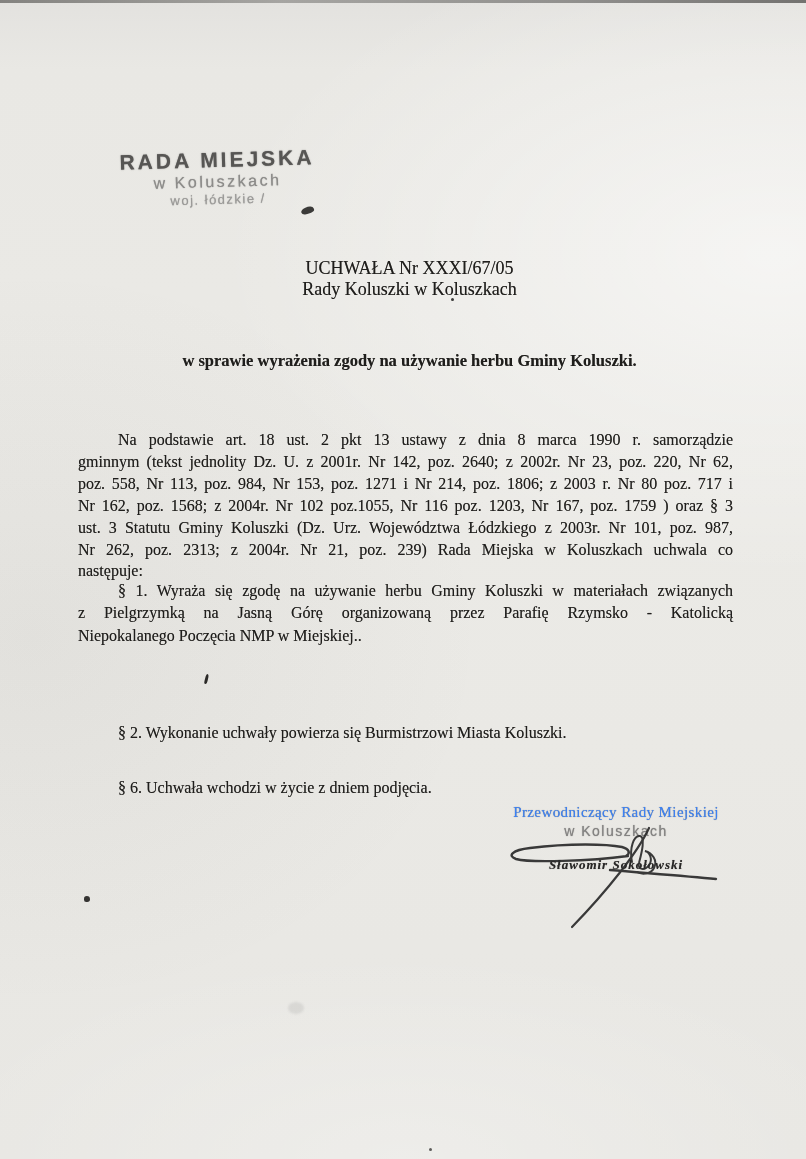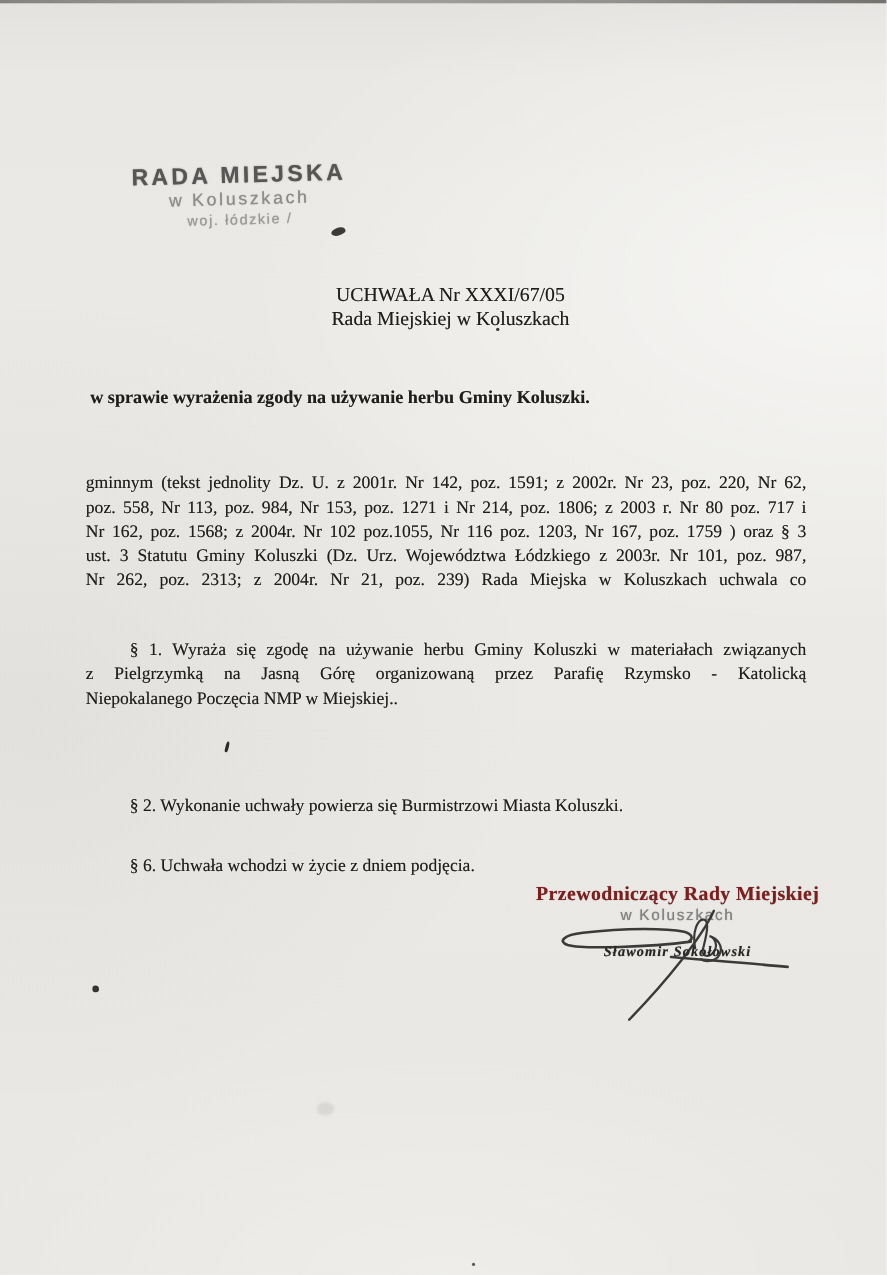--- a/index.html
+++ b/index.html
@@ -41,40 +41,40 @@
     text-shadow: 0 0 1px rgba(150,150,148,0.9); margin-top: 1px;
   }
 
   
   .title-block {
     position: absolute; left: 82px; top: 258px; width: 655px;
     text-align: center; font-weight: normal; font-size: 18px; line-height: 21px;
   }
   .subject {
     position: absolute; left: 82px; top: 351px; width: 655px;
-    font-weight: bold; font-size: 16.5px;
+    text-align: center; font-weight: bold; font-size: 16.5px;
   }
 
   
   .legal {
     position: absolute; left: 78px; top: 429px; width: 655px;
     font-size: 16px; line-height: 21.9px;
   }
   .sec1 { position: absolute; left: 78px; top: 580px; width: 655px; font-size: 16px; line-height: 22.3px; }
   .sec-line { position: absolute; left: 78px; width: 655px; font-size: 16px; margin-top: 20px; }
   .sec2 { top: 704px; }
   .sec3 { top: 759px; }
   .jline { text-align: justify; text-align-last: justify; white-space: normal; }
   .indent { padding-left: 40px; }
 
   
   .sig-block { position: absolute; left: 487px; top: 803px; width: 258px; text-align: center; }
   .sig-role1 {
-    font-size: 18px; font-weight: bold; letter-spacing: 0.4px;
-    color: #7f1d1d; text-shadow: 0 0 0.8px rgba(40,38,36,0.6); line-height: 19px;
+    font-size: 15px; font-weight: normal; letter-spacing: 0.4px;
+    color: #3b82f6; text-shadow: 0 0 0.8px rgba(40,38,36,0.6); line-height: 19px;
   }
   .sig-role2 {
     font-family: "Liberation Sans", sans-serif; font-size: 14px; letter-spacing: 1.5px;
     color: #848382; text-shadow: 0 0 1px rgba(130,130,128,0.9); line-height: 18px;
   }
   .sig-name {
     margin-top: 17px; font-size: 13px; font-weight: bold; font-style: italic;
     letter-spacing: 1px; color: #282726; text-shadow: 0 0 0.8px rgba(45,43,41,0.6);
   }
   .sig-svg { position: absolute; left: 495px; top: 815px; }
@@ -96,31 +96,33 @@
   <div class="edge-top"></div>
 
   <div class="stamp">
     <div class="stamp-l1">RADA MIEJSKA</div>
     <div class="stamp-l2">w Koluszkach</div>
     <div class="stamp-l3">woj. łódzkie /</div>
   </div>
 
   <div class="title-block ink">
     <div>UCHWAŁA Nr XXXI/67/05</div>
-    <div>Rada Miejskiej w Koluszkach</div>
+    <div>Rady Koluszki w Koluszkach</div>
   </div>
 
   <div class="subject ink">w sprawie wyrażenia zgody na używanie herbu Gminy Koluszki.</div>
 
   <div class="legal ink">
-    <div class="jline">gminnym (tekst jednolity Dz. U. z 2001r. Nr 142, poz. 1591; z 2002r. Nr 23, poz. 220, Nr 62,</div>
+    <div class="jline indent">Na podstawie art. 18 ust. 2 pkt 13 ustawy z dnia 8 marca 1990 r. samorządzie</div>
+    <div class="jline">gminnym (tekst jednolity Dz. U. z 2001r. Nr 142, poz. 2640; z 2002r. Nr 23, poz. 220, Nr 62,</div>
     <div class="jline">poz. 558, Nr 113, poz. 984, Nr 153, poz. 1271 i Nr 214, poz. 1806; z 2003 r. Nr 80 poz. 717 i</div>
     <div class="jline">Nr 162, poz. 1568; z 2004r. Nr 102 poz.1055, Nr 116 poz. 1203, Nr 167, poz. 1759 ) oraz § 3</div>
     <div class="jline">ust. 3 Statutu Gminy Koluszki (Dz. Urz. Województwa Łódzkiego z 2003r. Nr 101, poz. 987,</div>
     <div class="jline">Nr 262, poz. 2313; z 2004r. Nr 21, poz. 239) Rada Miejska w Koluszkach uchwala co</div>
+    <div>następuje:</div>
   </div>
 
   <div class="sec1 ink">
     <div class="jline indent">§ 1. Wyraża się zgodę na używanie herbu Gminy Koluszki w materiałach związanych</div>
     <div class="jline">z Pielgrzymką na Jasną Górę organizowaną przez Parafię Rzymsko - Katolicką</div>
     <div>Niepokalanego Poczęcia NMP w Miejskiej..</div>
   </div>
 
   <div class="sec-line sec2 ink indent">§ 2. Wykonanie uchwały powierza się Burmistrzowi Miasta Koluszki.</div>
   <div class="sec-line sec3 ink indent">§ 6. Uchwała wchodzi w życie z dniem podjęcia.</div>

